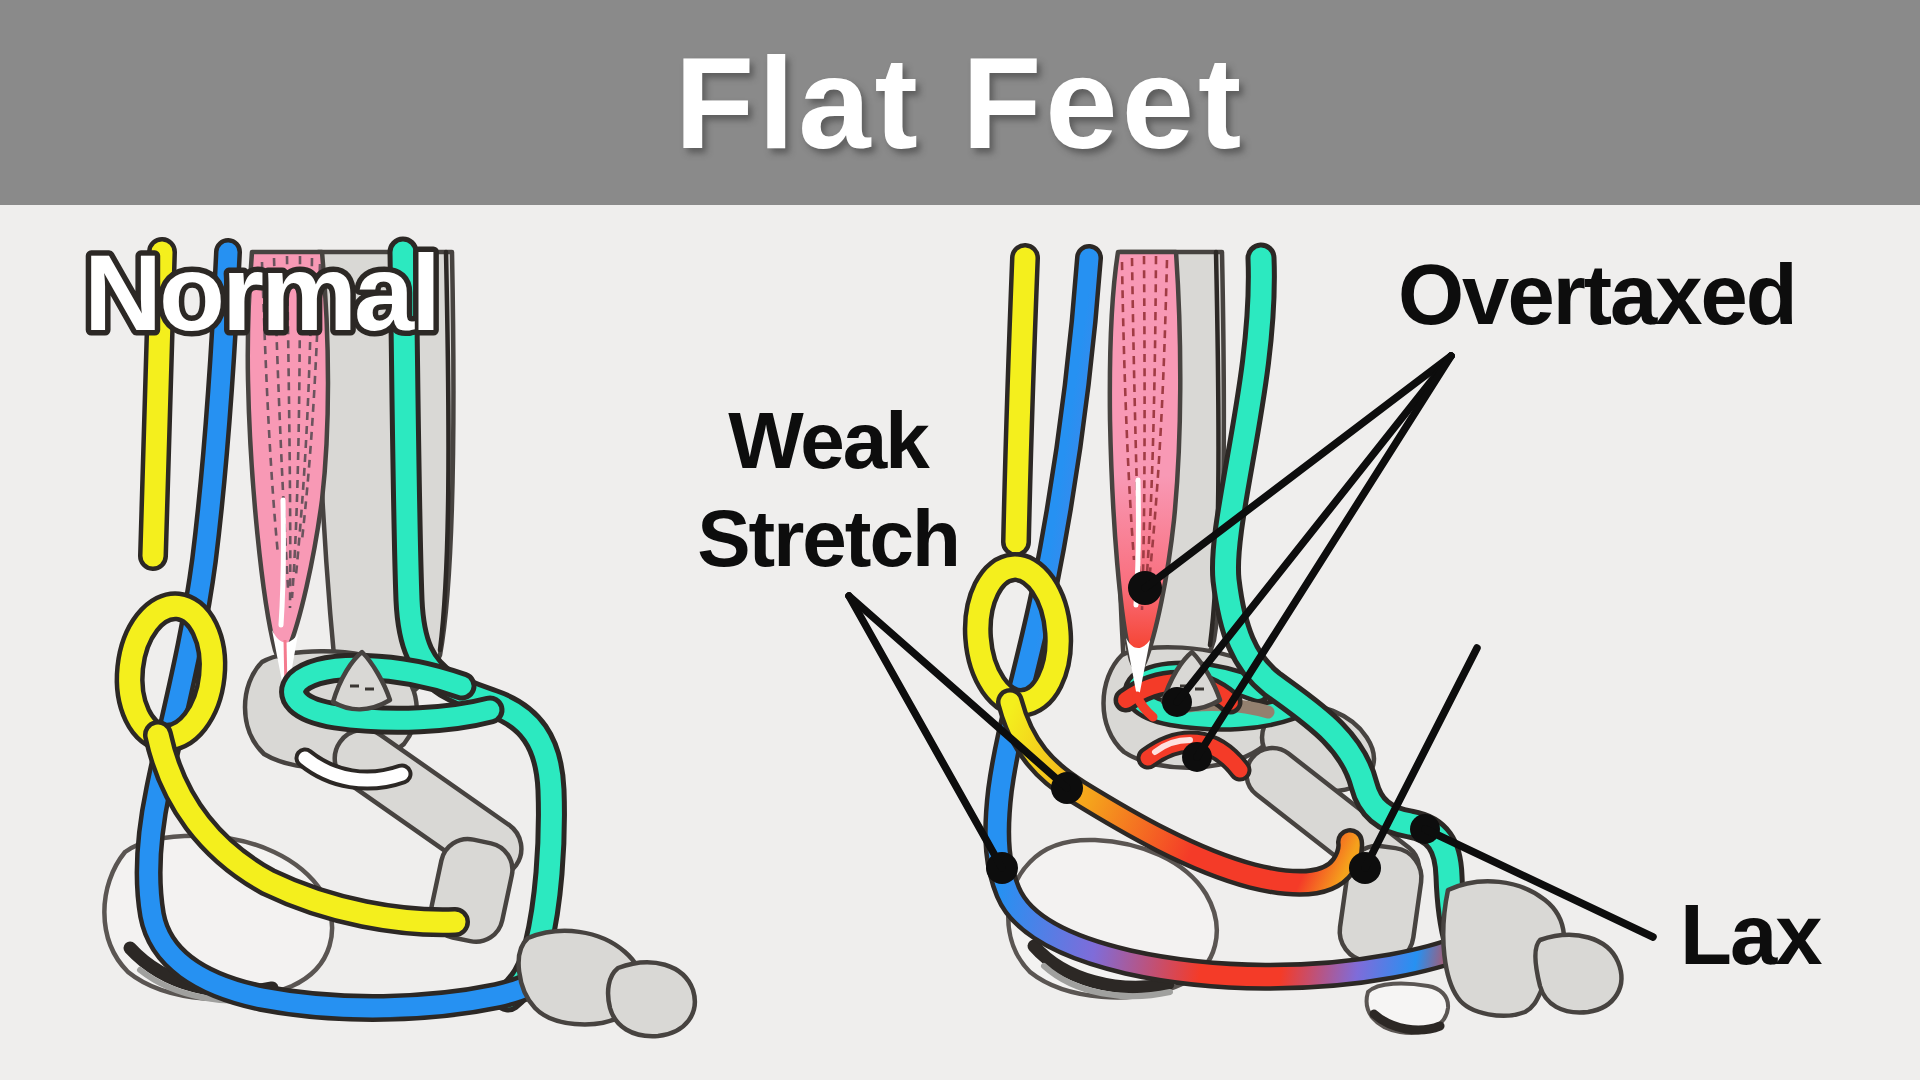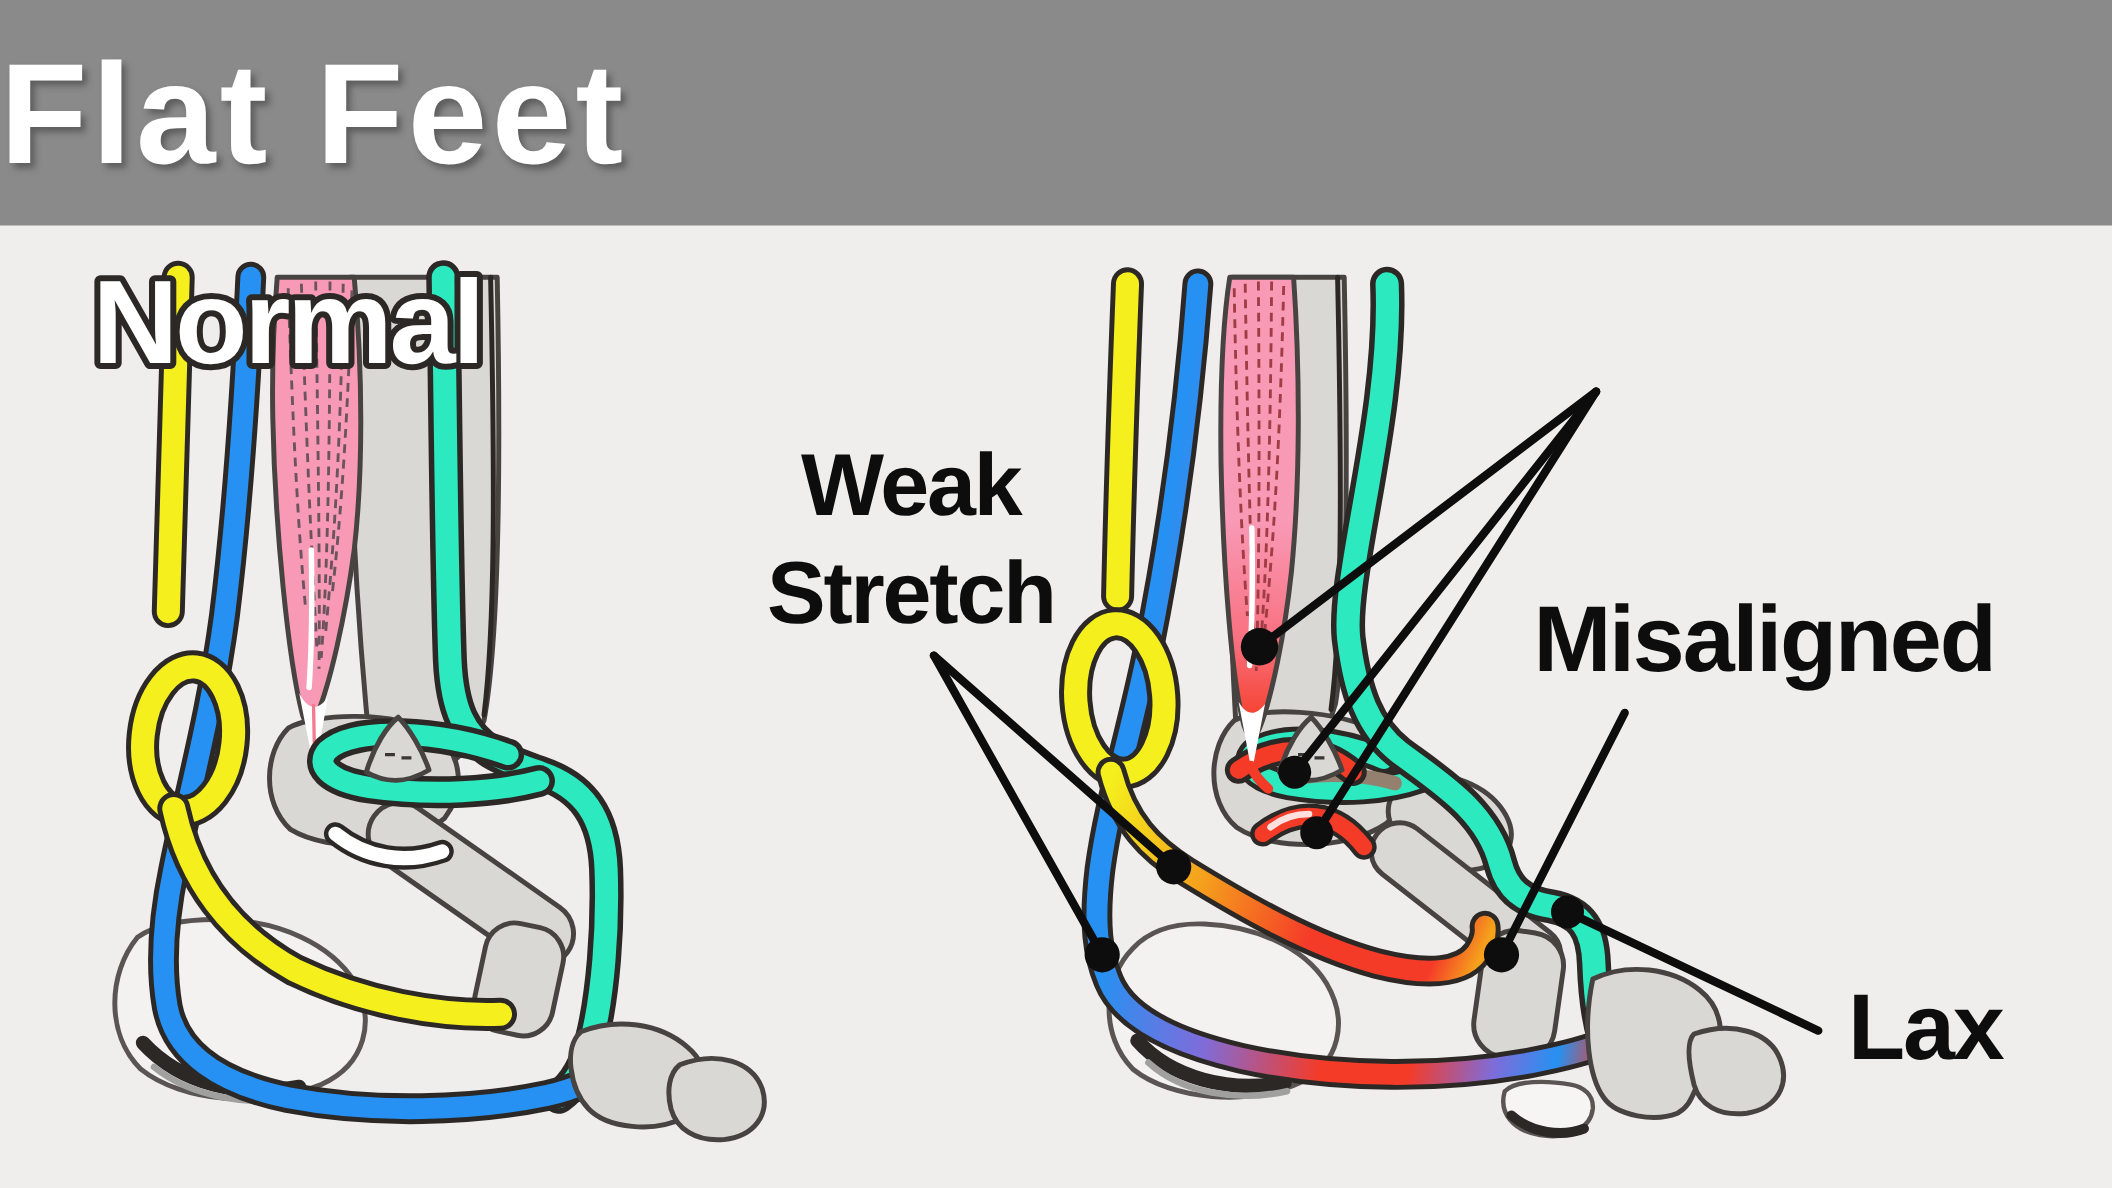--- a/index.html
+++ b/index.html
@@ -8,21 +8,21 @@
     --muscle-pink:#f899b5; --muscle-mid:#f9707f; --muscle-red:#f5402c;
     --fiber:#6b545e; --fiber-red:#a03c44;
     --tendon-yellow:#f4ef1d; --tendon-orange:#f5a11c; --tendon-red:#f43b28;
     --tendon-blue:#2691f2; --tendon-purple:#7f6cd9; --tendon-teal:#2ce9c0;
     --ligament-brown:#93806f; --marker-black:#0d0d0d;
   }
   *{margin:0;padding:0;box-sizing:border-box}
   body{font-family:"Liberation Sans",sans-serif;background:#ffffff}
   .stage{position:relative;width:1920px;height:1080px;background:var(--background);overflow:hidden}
   .banner{position:absolute;left:0;top:0;width:1920px;height:205px;background:var(--banner);
-          display:flex;align-items:center;}
+          display:flex;align-items:center;justify-content:center}
   .title{font-weight:bold;font-size:130px;letter-spacing:4px;color:var(--title-text);
          text-shadow:4px 5px 6px rgba(50,50,50,.5)}
   .art{position:absolute;left:0;top:0;width:1920px;height:1080px}
   .lbl{position:absolute;font-weight:bold;font-size:85px;line-height:1.12;
        color:var(--label-text);letter-spacing:-2px;white-space:nowrap}
   .stretch{font-size:80px;text-align:center;line-height:98px}
 
   
   .ol{stroke:var(--outline-dark);fill:none;stroke-linecap:round;stroke-linejoin:round}
   .t-yellow{stroke:var(--tendon-yellow);fill:none;stroke-linecap:round}
@@ -201,16 +201,16 @@
         <line class="ann" x1="1477" y1="648" x2="1365" y2="868"></line>
         <line class="ann" x1="1653" y1="937" x2="1425" y2="829"></line>
       </g>
     </g>
   </svg>
 
   <div class="lbl stretch" style="left:628px;top:392px;width:400px;">
     <div>Weak</div>
     <div>Stretch</div>
   </div>
-  <div class="lbl" style="left:1394px;top:534px;">Misaligned</div>
+  <div class="lbl" style="left:1398px;top:247px;">Overtaxed</div>
   <div class="lbl" style="left:1680px;top:887px;">Lax</div>
 
 </div>
 
 </body></html>

